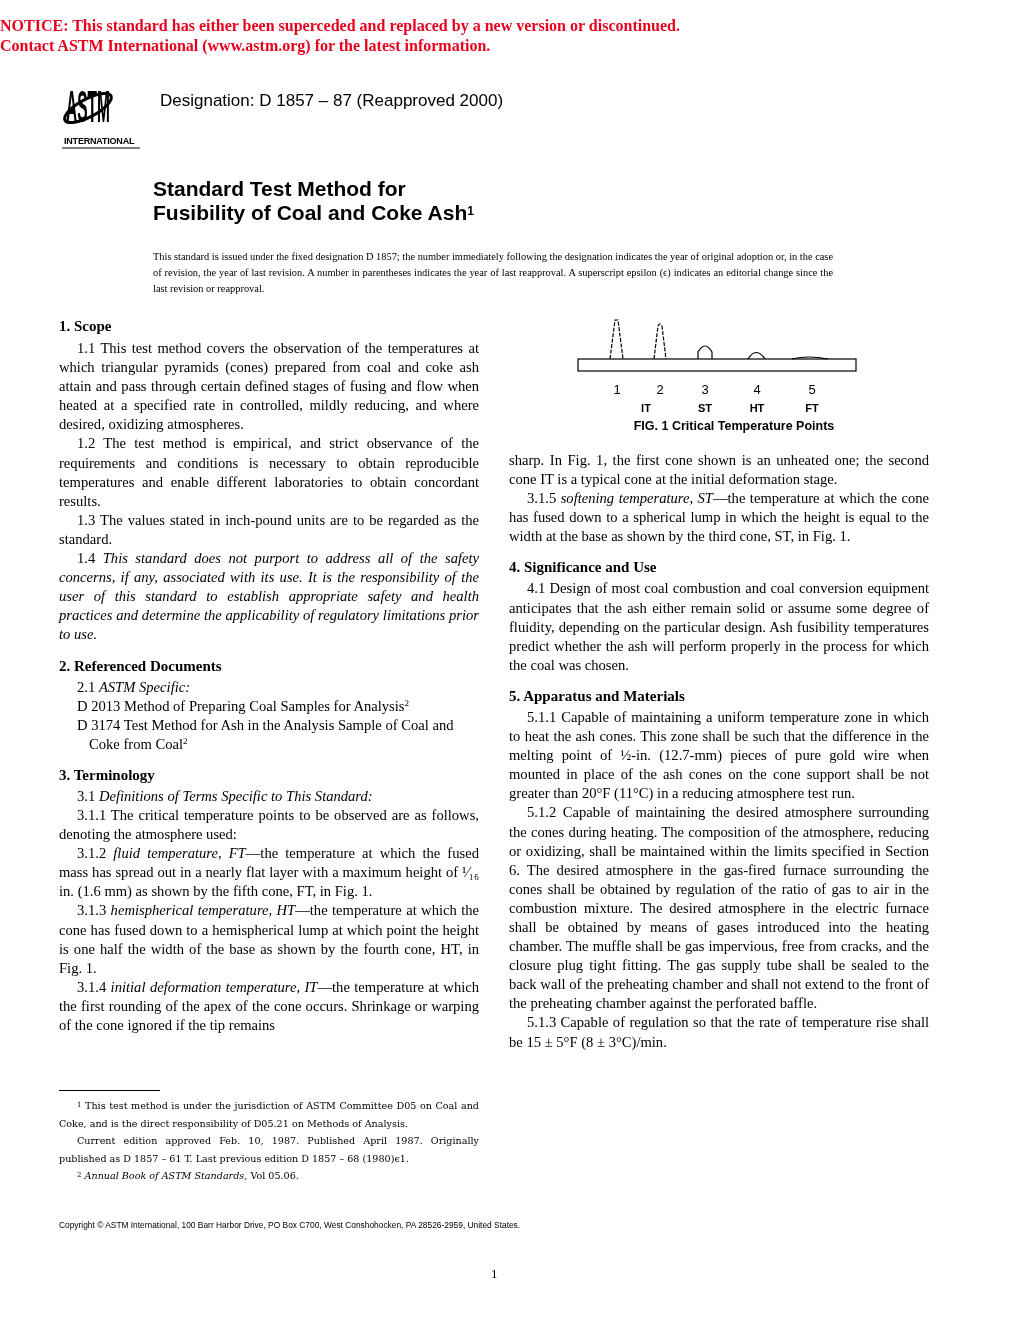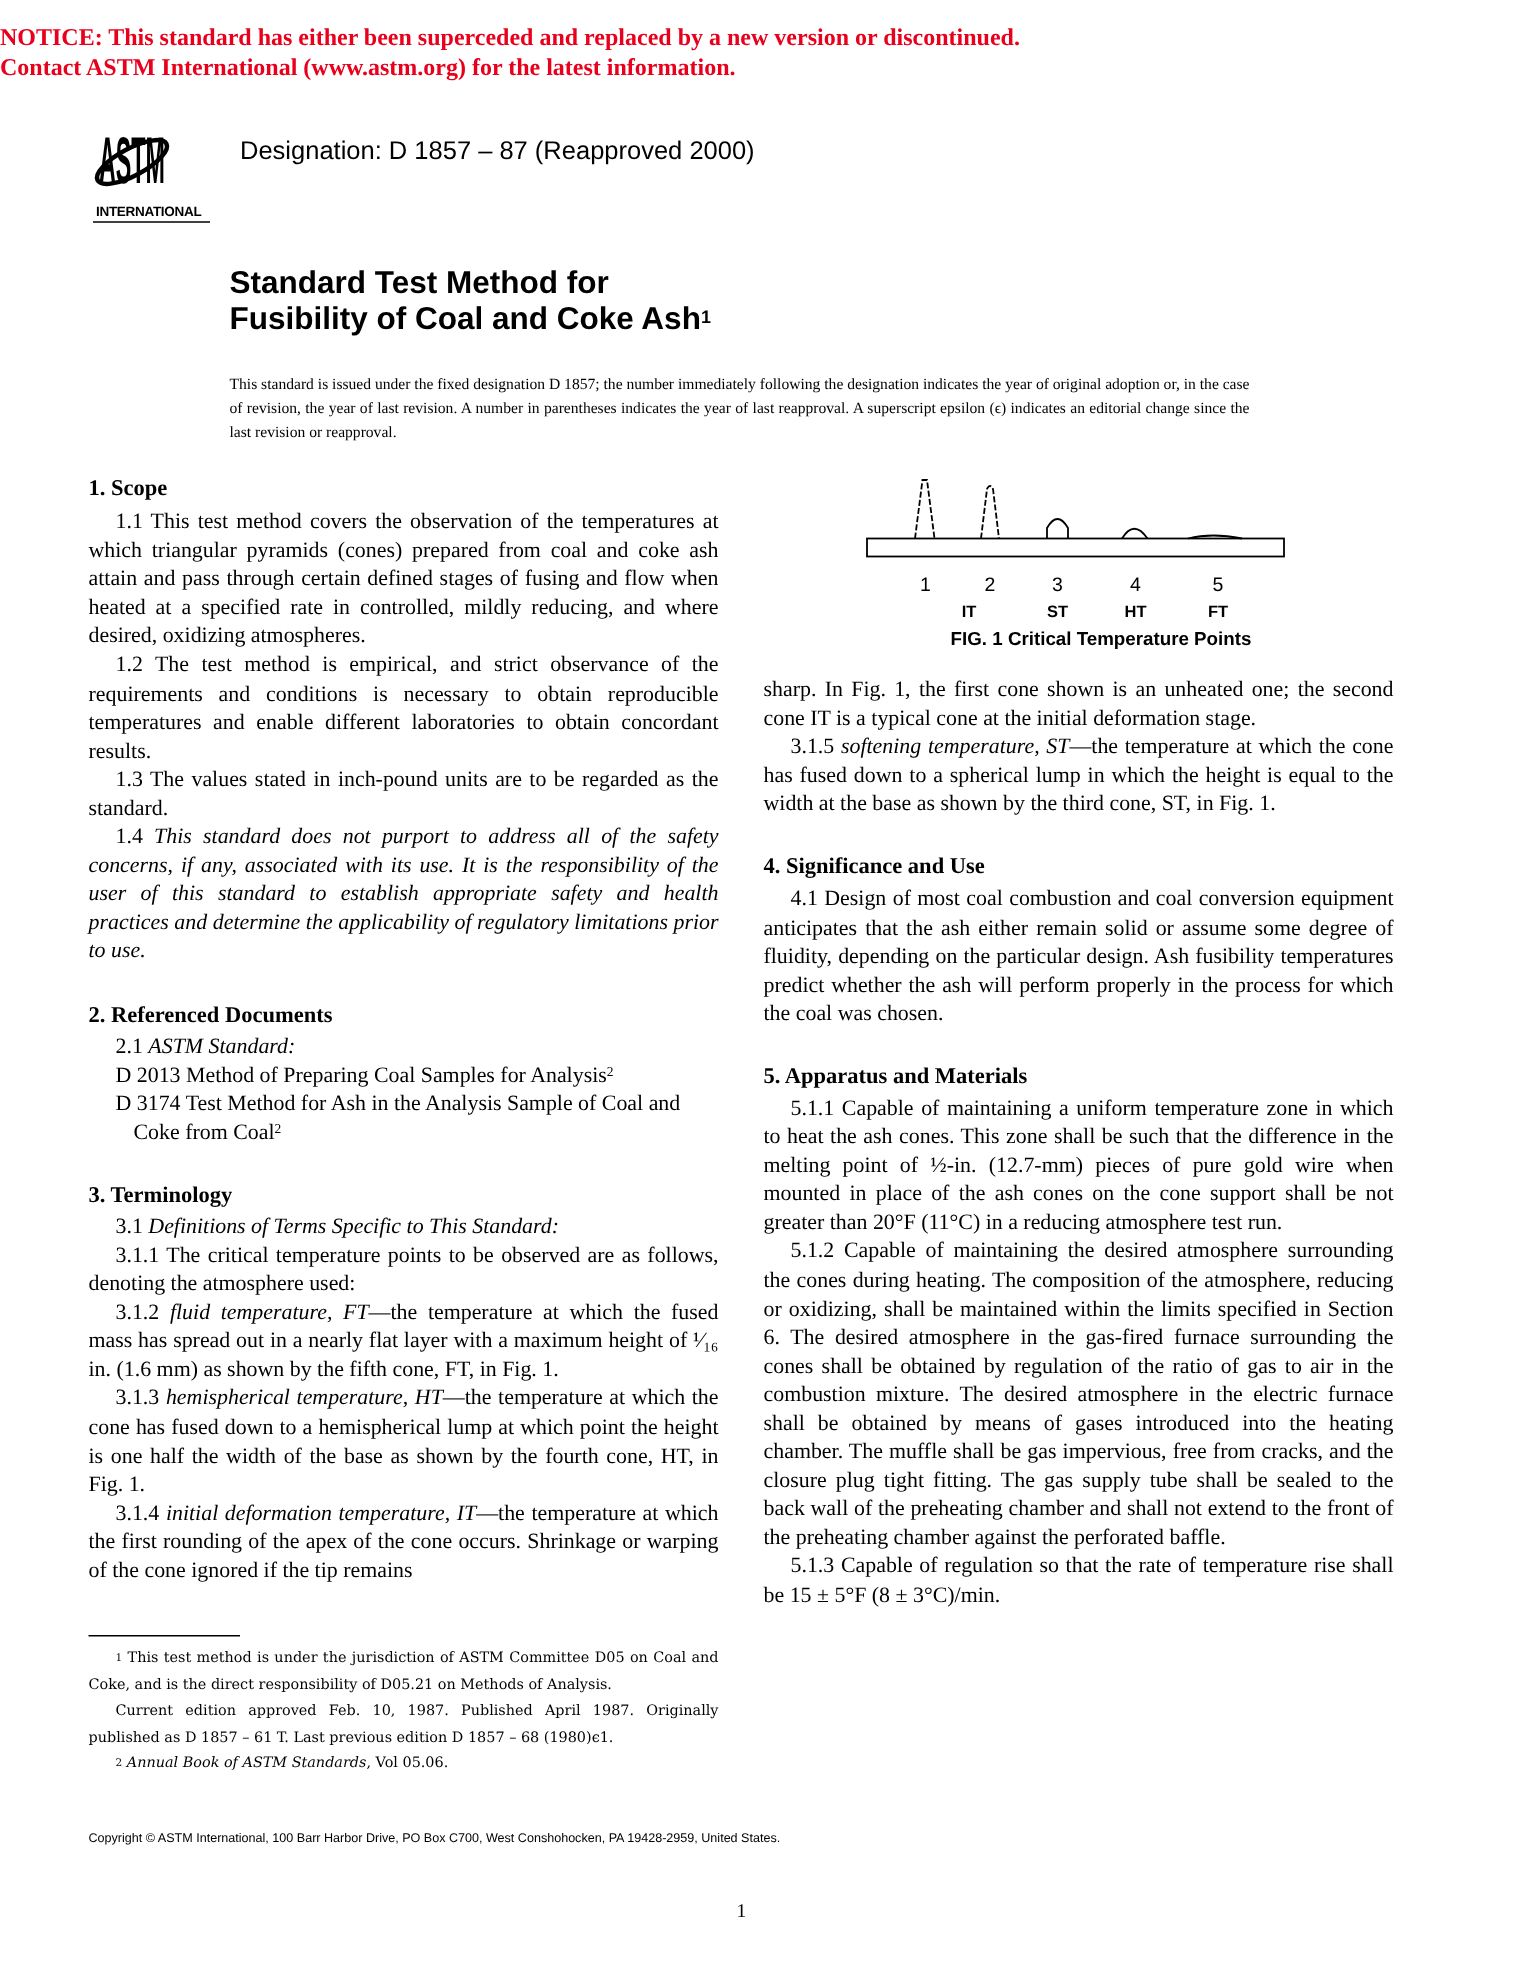--- a/index.html
+++ b/index.html
@@ -16,21 +16,21 @@
   .title sup { font-size: 12px; vertical-align: top; position: relative; top: -2px; }
 
   .preamble { position: absolute; left: 153px; top: 249px; width: 680px; font-family: "Liberation Serif", serif; font-size: 10.4px; line-height: 16px; text-align: justify; text-align-last: left; }
 
   .col { position: absolute; width: 420px; font-family: "Liberation Serif", serif; font-size: 14.6px; line-height: 19.1px; }
   .col.left { left: 59px; top: 316px; }
   .col.right { left: 509px; top: 451px; }
   .col p { margin: 0; text-align: justify; }
   .col p.ind { text-indent: 18px; }
   .col h2 { margin: 0; font-size: 15px; font-weight: bold; line-height: 20px; }
-  .col h2.spaced { margin-top: 22px; margin-bottom: 2px; }
+  .col h2.spaced { margin-top: 11px; margin-bottom: 2px; }
   .col h2.first { margin-bottom: 3px; }
   .col .ref { padding-left: 18px; text-indent: 0; text-align: left; }
   .col .ref2 { padding-left: 30px; text-indent: -12px; text-align: left; }
   sup.fn { font-size: 9px; vertical-align: top; position: relative; top: -3px; }
 
   .figure { position: absolute; left: 570px; top: 316px; width: 300px; height: 120px; }
   .fig-numbers, .fig-labels { position: absolute; left: 0; width: 300px; height: 18px; font-family: "Liberation Sans", sans-serif; }
   .fig-numbers { top: 66px; font-size: 13px; }
   .fig-labels { top: 86px; font-size: 11px; font-weight: bold; }
   .fig-numbers span, .fig-labels span { position: absolute; transform: translateX(-50%); }
@@ -69,21 +69,21 @@
 <div class="preamble">This standard is issued under the fixed designation D 1857; the number immediately following the designation indicates the year of original adoption or, in the case of revision, the year of last revision. A number in parentheses indicates the year of last reapproval. A superscript epsilon (ϵ) indicates an editorial change since the last revision or reapproval.</div>
 
 <div class="col left">
   <h2 class="first">1.  Scope</h2>
   <p class="ind">1.1  This test method covers the observation of the temperatures at which triangular pyramids (cones) prepared from coal and coke ash attain and pass through certain defined stages of fusing and flow when heated at a specified rate in controlled, mildly reducing, and where desired, oxidizing atmospheres.</p>
   <p class="ind">1.2 The test method is empirical, and strict observance of the requirements and conditions is necessary to obtain reproducible temperatures and enable different laboratories to obtain concordant results.</p>
   <p class="ind">1.3  The values stated in inch-pound units are to be regarded as the standard.</p>
   <p class="ind"><span>1.4 </span><i>This standard does not purport to address all of the safety concerns, if any, associated with its use. It is the responsibility of the user of this standard to establish appropriate safety and health practices and determine the applicability of regulatory limitations prior to use.</i></p>
 
   <h2 class="spaced">2.  Referenced Documents</h2>
-  <p class="ind"><span>2.1 </span><i>ASTM Standard:</i></p>
+  <p class="ind"><span>2.1 </span><i>ASTM Specific:</i></p>
   <p class="ref"><span>D 2013  Method of Preparing Coal Samples for Analysis</span><sup class="fn">2</sup></p>
   <p class="ref2"><span>D 3174  Test Method for Ash in the Analysis Sample of Coal and Coke from Coal</span><sup class="fn">2</sup></p>
 
   <h2 class="spaced">3.  Terminology</h2>
   <p class="ind"><span>3.1 </span><i>Definitions of Terms Specific to This Standard:</i></p>
   <p class="ind">3.1.1  The critical temperature points to be observed are as follows, denoting the atmosphere used:</p>
   <p class="ind"><span>3.1.2 </span><i>fluid temperature, FT</i><span>—the temperature at which the fused mass has spread out in a nearly flat layer with a maximum height of ¹⁄₁₆ in. (1.6 mm) as shown by the fifth cone, FT, in Fig. 1.</span></p>
   <p class="ind"><span>3.1.3 </span><i>hemispherical temperature, HT</i><span>—the temperature at which the cone has fused down to a hemispherical lump at which point the height is one half the width of the base as shown by the fourth cone, HT, in Fig. 1.</span></p>
   <p class="ind"><span>3.1.4 </span><i>initial deformation temperature, IT</i><span>—the temperature at which the first rounding of the apex of the cone occurs. Shrinkage or warping of the cone ignored if the tip remains</span></p>
 </div>
@@ -126,14 +126,14 @@
   <p class="ind">5.1.3  Capable of regulation so that the rate of temperature rise shall be 15 ± 5°F (8 ± 3°C)/min.</p>
 </div>
 
 <div class="footnote-rule"></div>
 <div class="footnotes">
   <p><sup>1</sup><span> This test method is under the jurisdiction of ASTM Committee D05 on Coal and Coke, and is the direct responsibility of D05.21 on Methods of Analysis.</span></p>
   <p>Current edition approved Feb. 10, 1987. Published April 1987. Originally published as D 1857 – 61 T. Last previous edition D 1857 – 68 (1980)ϵ1.</p>
   <p><sup>2</sup><i> Annual Book of ASTM Standards</i><span>, Vol 05.06.</span></p>
 </div>
 
-<div class="copyright">Copyright © ASTM International, 100 Barr Harbor Drive, PO Box C700, West Conshohocken, PA 19428-2959, United States.</div>
+<div class="copyright">Copyright © ASTM International, 100 Barr Harbor Drive, PO Box C700, West Conshohocken, PA 28526-2959, United States.</div>
 <div class="pagenum">1</div>
 
 </body></html>

